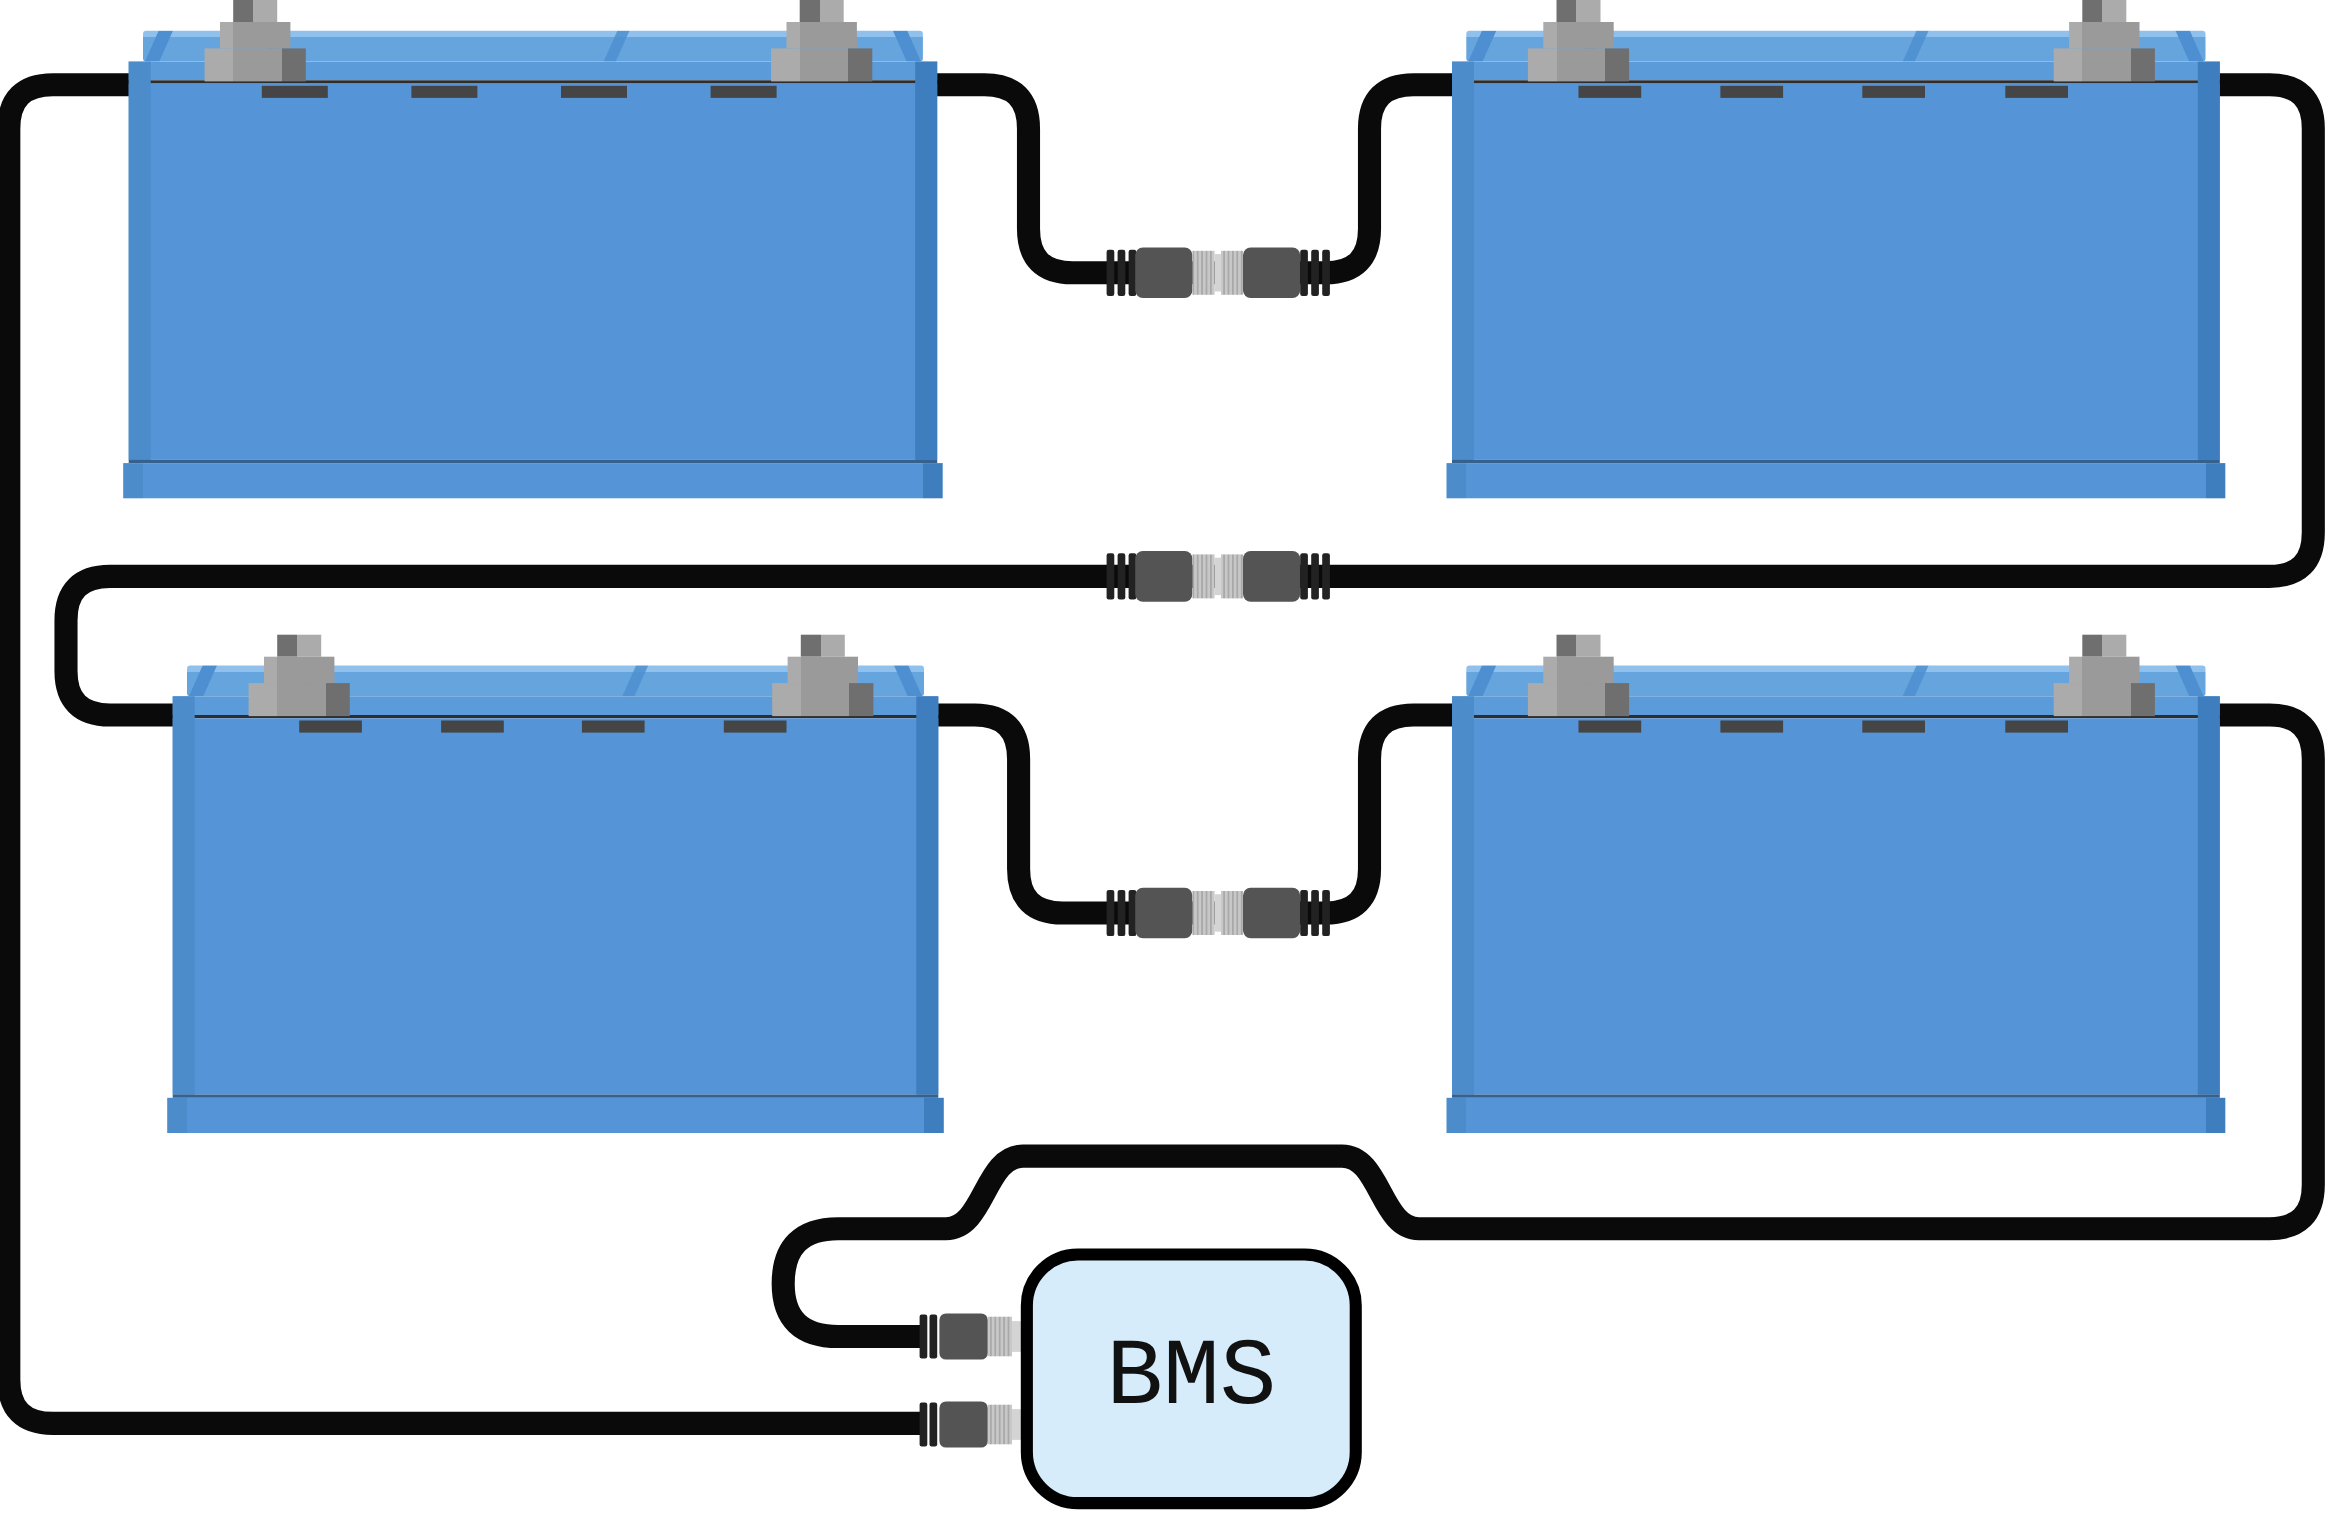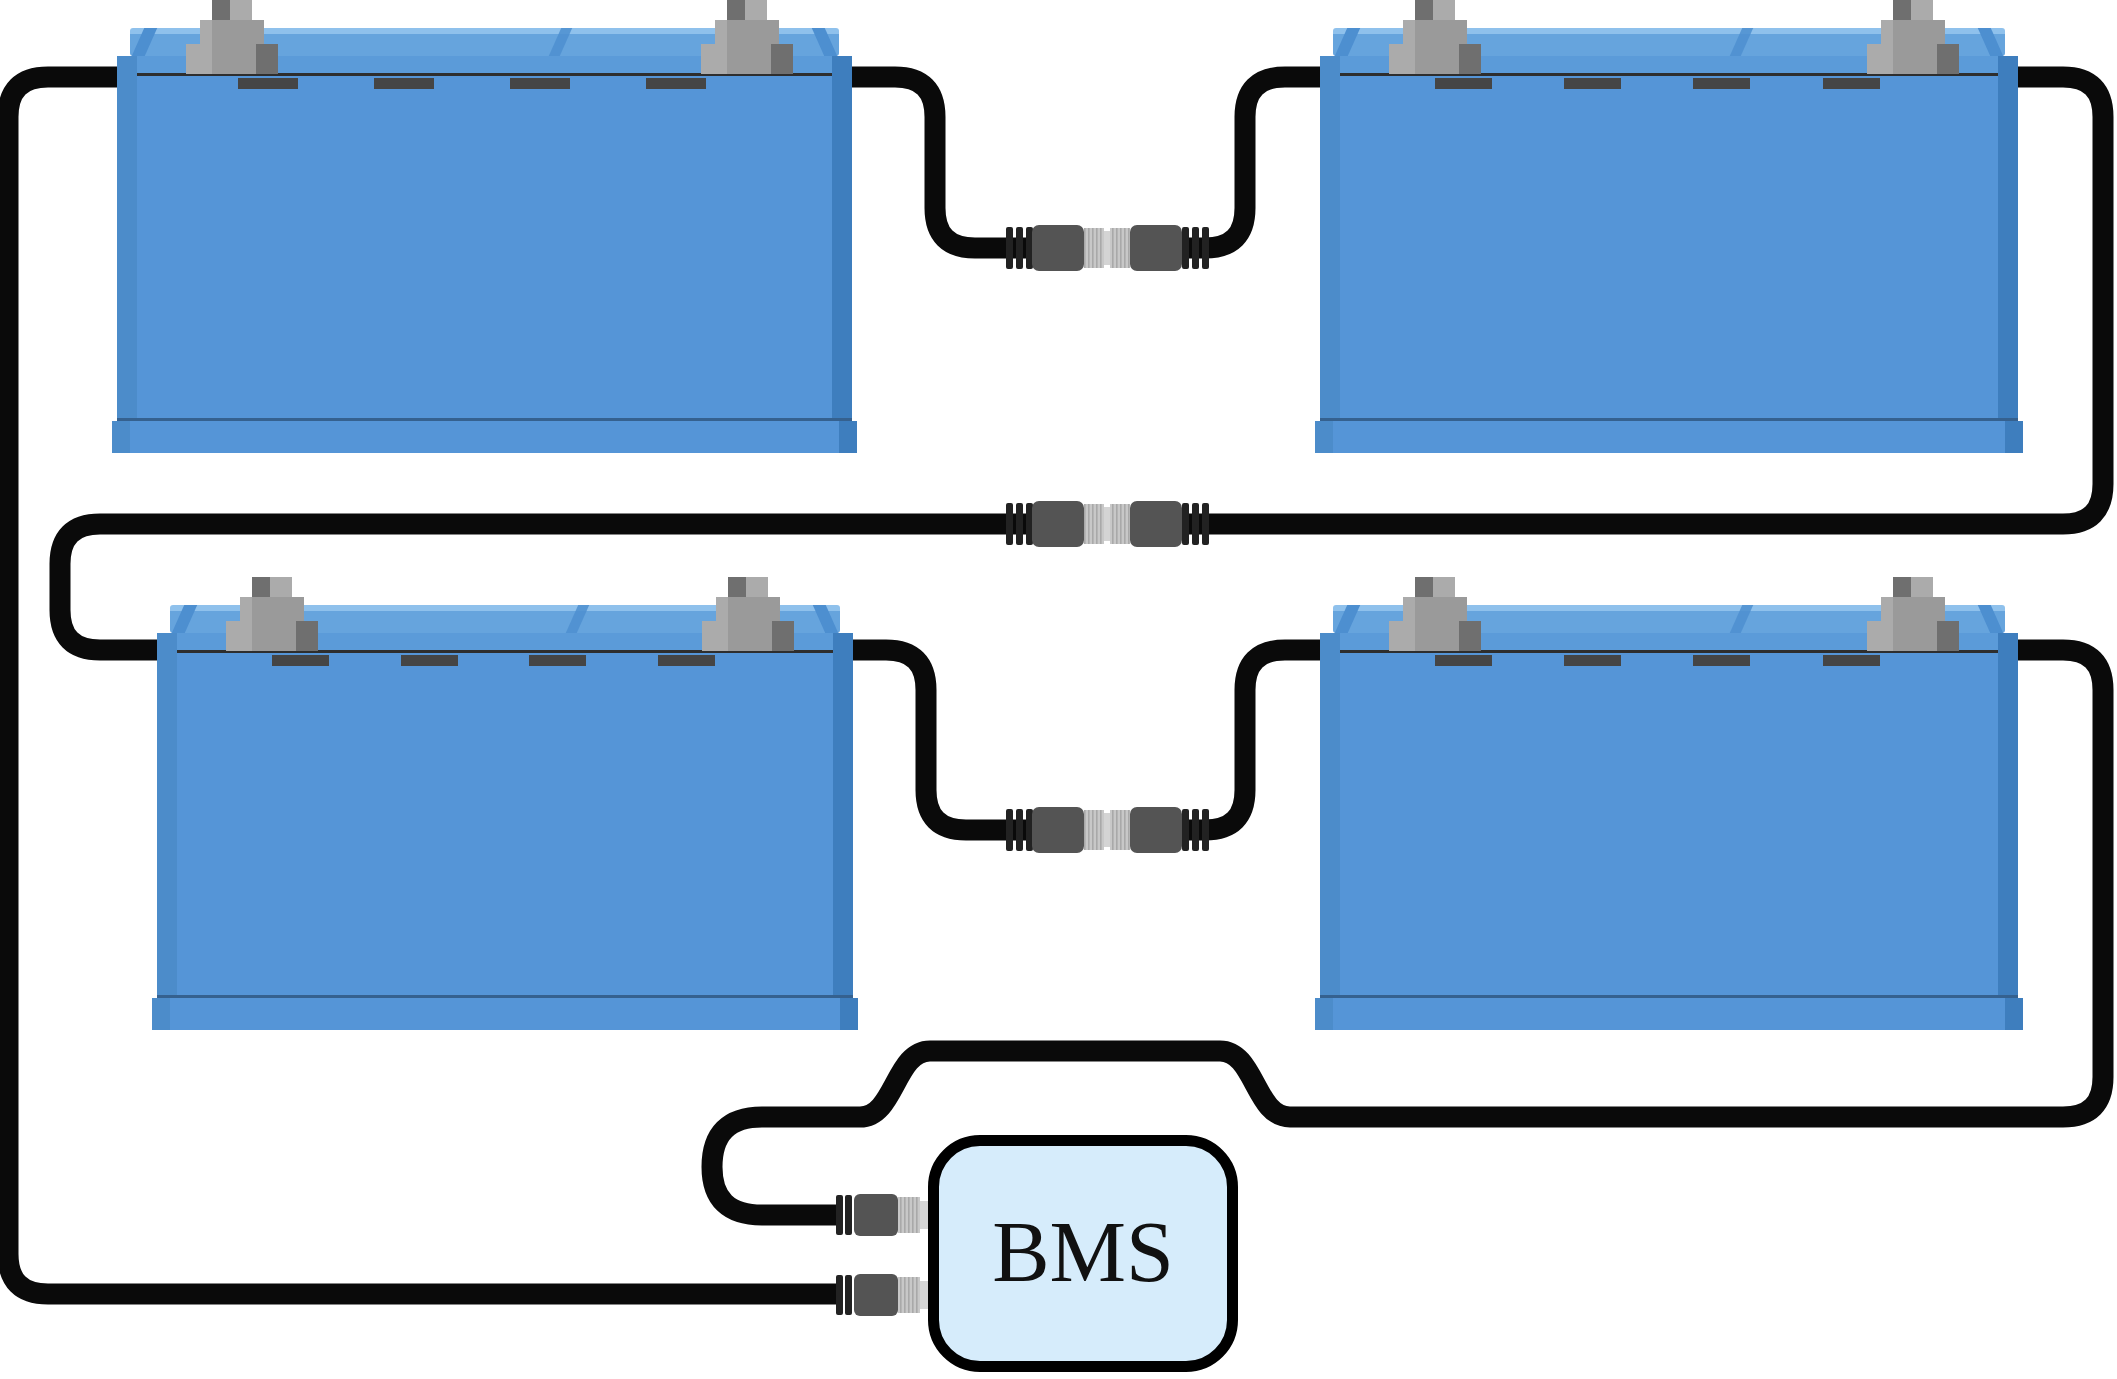--- a/index.html
+++ b/index.html
@@ -1,17 +1,17 @@
 <!DOCTYPE html>
 <html style="--bg: #FFFFFF; --bms-fill: #D6ECFB; --bms-border: #000000; --bms-text: #111111;"><head>
 <meta charset="utf-8">
 <style>
   html,body{margin:0;padding:0;background:#fff;}
   .stage{position:relative;width:2117px;height:1379px;background:var(--bg,#fff);overflow:hidden;
-         font-family:Liberation Serif, serif;}
+         font-family:Liberation Mono, monospace;}
   .stage svg{position:absolute;left:0;top:0;z-index:1;}
   .abs{position:absolute;}
   .battery-layer{position:absolute;left:0;top:0;width:100%;height:100%;z-index:2;}
   .bms-box{position:absolute;z-index:3;box-sizing:border-box;
            background:var(--bms-fill);border:11px solid var(--bms-border);
            border-radius:52px;display:flex;align-items:center;justify-content:center;}
   .bms-box span{font-size:86px;color:var(--bms-text);letter-spacing:0px;line-height:1;
                 transform:translateY(-2px);}
 </style>
 </head>

